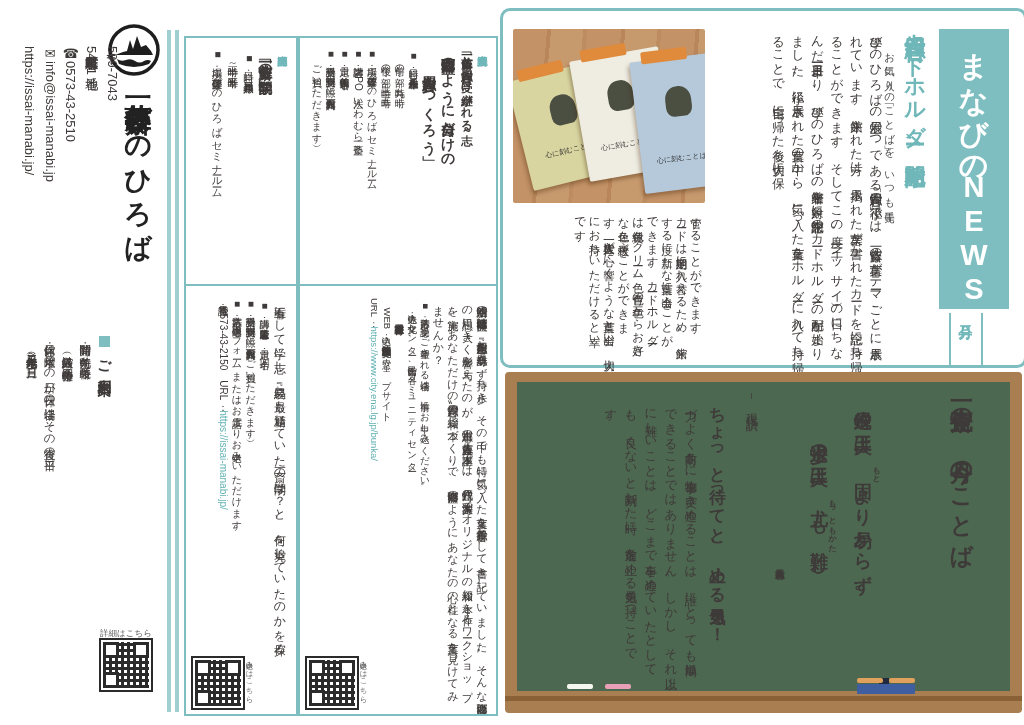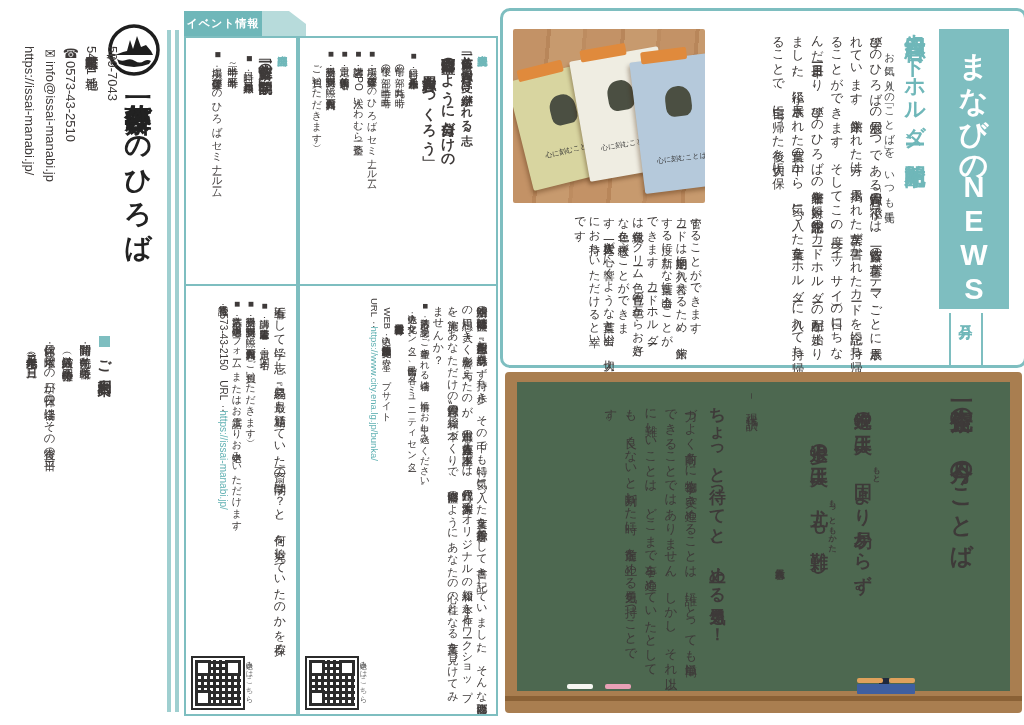--- a/index.html
+++ b/index.html
@@ -128,26 +128,31 @@
   </div>
 
   <div class="abs v usage">
     <div class="usage-head"><span class="sq"></span><span>ご利用案内</span></div>
     <div>開館時間：午前九時～午後五時</div>
     <div>　（最終入館は午後四時三十分）</div>
     <div>休館日：水曜日（その日が休日の場合はその直後の平日）</div>
     <div>　年末年始（十二月二十九日～一月三日）</div>
   </div>
 
+  <div class="abs side-qr">
+    <div class="cap">詳細はこちら</div>
+    <div class="qr">
+        <i></i>
+        <i></i>
+        <i></i>
+      </div>
+  </div>
 
   <div class="abs sep"></div>
 
-  <div class="abs tab">
-    <div class="tab-label">イベント情報</div>
-  </div>
 
   <div class="abs ebox ebox2">
     <div class="sec sec-u v">
       <div class="cat">公開講座</div>
       <div class="et2" style="padding-top:6px;">「佐藤一斎の学問観」</div>
       <div class="dl2" style="padding-top:4px;">■日時：令和八年三月八日（日）</div>
       <div class="dl2">　十三時半～十五時半</div>
       <div class="dl2">■場所：佐藤一斎學びのひろば セミナールーム</div>
     </div>
     <div class="hdiv"></div>

